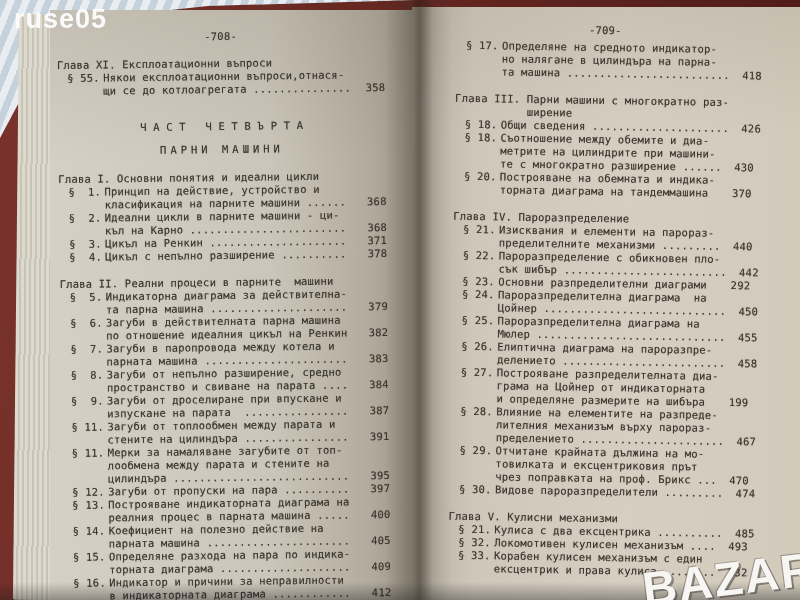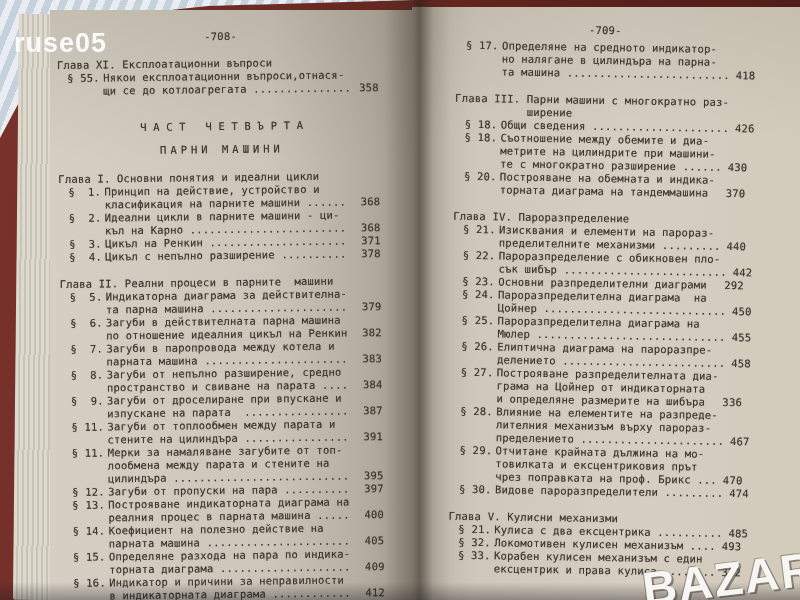--- a/index.html
+++ b/index.html
@@ -50,23 +50,23 @@
   .ch div{ white-space:pre; }
   .part-title{ margin-top:24px; margin-bottom:10px; text-align:center; white-space:pre; }
   .part-sub{ margin-bottom:15px; text-align:center; letter-spacing:4px; white-space:pre; }
   .entry{ display:flex; padding-left:10px; }
   .entry .lbl{ flex:none; width:36px; white-space:pre; }
   .entry .body{ flex:1; min-width:0; }
   .entry .body .ln{ white-space:pre; }
   .entry .lastln{ display:flex; }
   .entry .lastln .txt{ white-space:pre; }
   .entry .lastln .fill{ flex:1; }
-  .entry .lastln .pg{ flex:none; min-width:26px; text-align:left; padding-left:6px; }
+  .entry .lastln .pg{ flex:none; min-width:26px; text-align:right; padding-left:6px; }
   .wm-ruse{
-    position:absolute; left:14px; top:28px;
+    position:absolute; left:14px; top:4px;
     font-family:"Liberation Sans",sans-serif; font-weight:bold; font-size:27px;
     color:#fdfdfd; opacity:.96; letter-spacing:1px;
   }
   .wm-bazar{
     position:absolute; right:-16px; bottom:-6px;
     font-family:"Liberation Sans",sans-serif; font-weight:bold; font-size:47px;
     color:#f8f6f2; letter-spacing:2px; transform:rotate(-7deg);
     text-shadow:2px 2px 0 rgba(70,65,60,.55),-1px -1px 0 rgba(70,65,60,.4);
   }
 </style>
@@ -397,21 +397,21 @@
         </div>
       </div>
       <div class="entry">
         <span class="lbl">§ 27.</span>
         <div class="body">
           <div class="ln">Построяване разпределителната диа-</div>
           <div class="ln">грама на Цойнер от индикаторната</div>
           <div class="lastln">
             <span class="txt">и определяне размерите на шибъра</span>
             <span class="fill"></span>
-            <span class="pg">336</span>
+            <span class="pg">199</span>
           </div>
         </div>
       </div>
       <div class="entry">
         <span class="lbl">§ 28.</span>
         <div class="body">
           <div class="ln">Влияние на елементите на разпреде-</div>
           <div class="ln">лителния механизъм върху парораз-</div>
           <div class="lastln">
             <span class="txt">пределението ......................</span>

